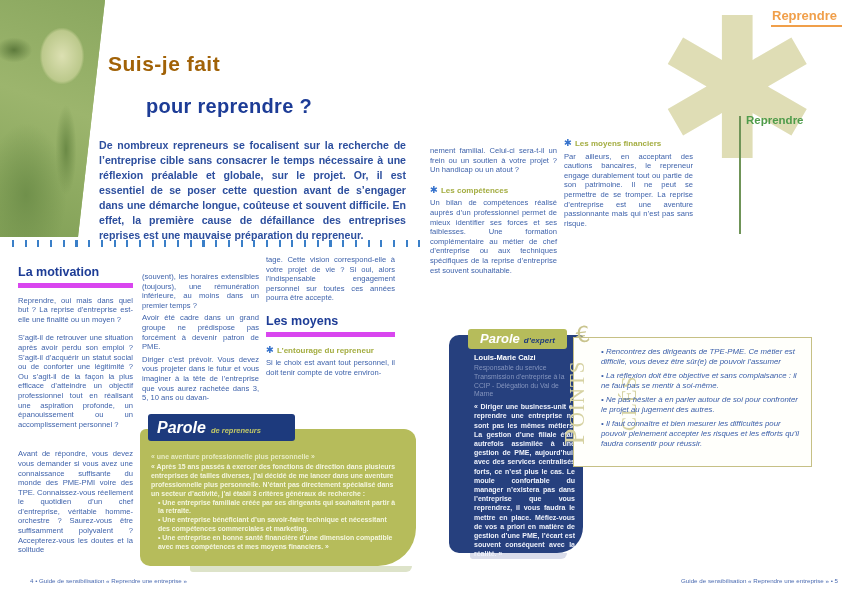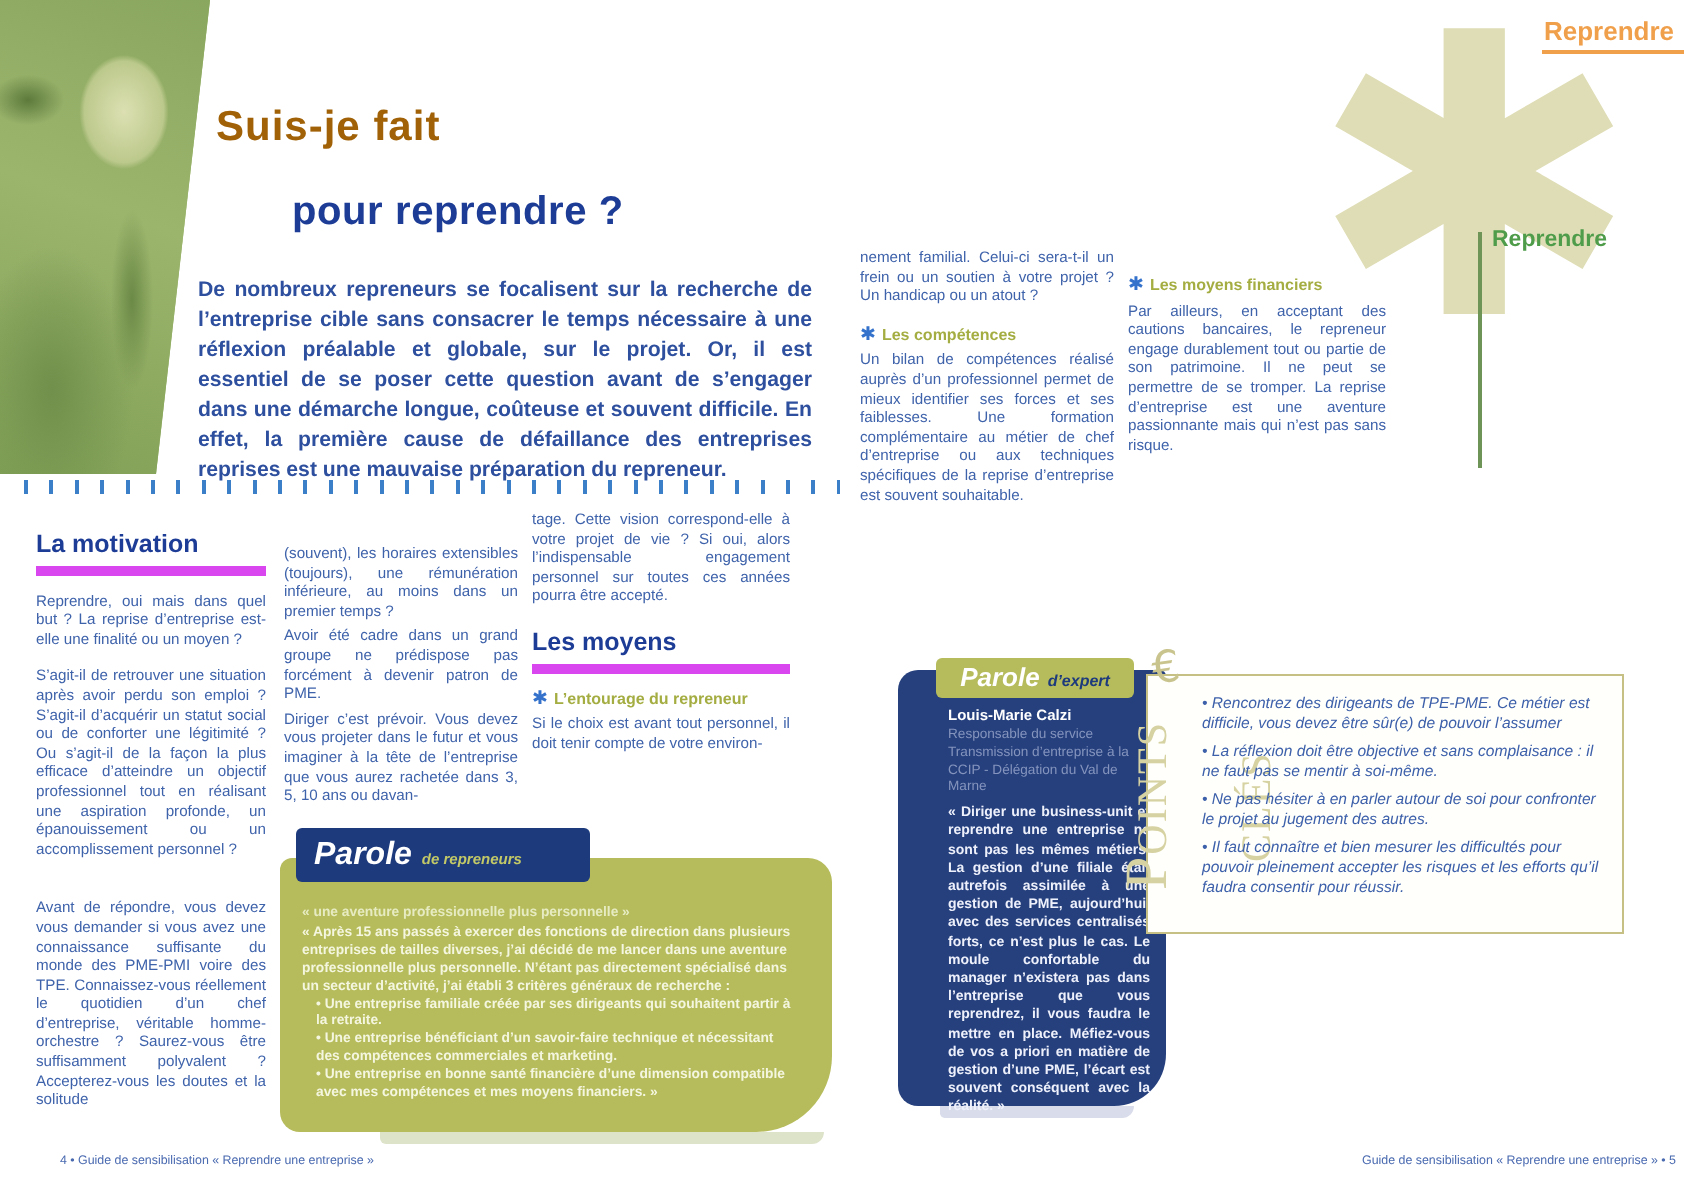--- a/index.html
+++ b/index.html
@@ -136,21 +136,21 @@
       </ul>
     </div>
   </div>
   <div class="band-repreneurs">
     <span class="parole">Parole</span>
     <span class="who">de repreneurs</span>
   </div>
 
   <div class="footer left">4 • Guide de sensibilisation « Reprendre une entreprise »</div>
 
-  <div class="col" style="left:430px; top:124px; width:127px;">
+  <div class="col" style="left:430px; top:146px; width:127px;">
     <p>nement familial. Celui-ci sera-t-il un frein ou  un soutien à votre projet ?  Un handicap ou un atout ?</p>
     <div class="subhead" style="margin-top:10px;"><span class="star">✱</span><span>Les compétences</span></div>
     <p>Un bilan de compétences réalisé auprès d’un professionnel permet de mieux identifier ses forces et ses faiblesses. Une formation complémentaire au métier de chef d’entreprise ou aux techniques spécifiques de la reprise d’entreprise est souvent souhaitable.</p>
   </div>
 
   <div class="col" style="left:564px; top:138px; width:129px;">
     <div class="subhead" style="margin-top:0;"><span class="star">✱</span><span>Les moyens financiers</span></div>
     <p>Par ailleurs, en acceptant des cautions bancaires, le repreneur engage durablement tout ou partie de son patrimoine. Il ne peut se permettre de se tromper. La reprise d’entreprise est une aventure passionnante mais qui n’est pas sans risque.</p>
   </div>
 

